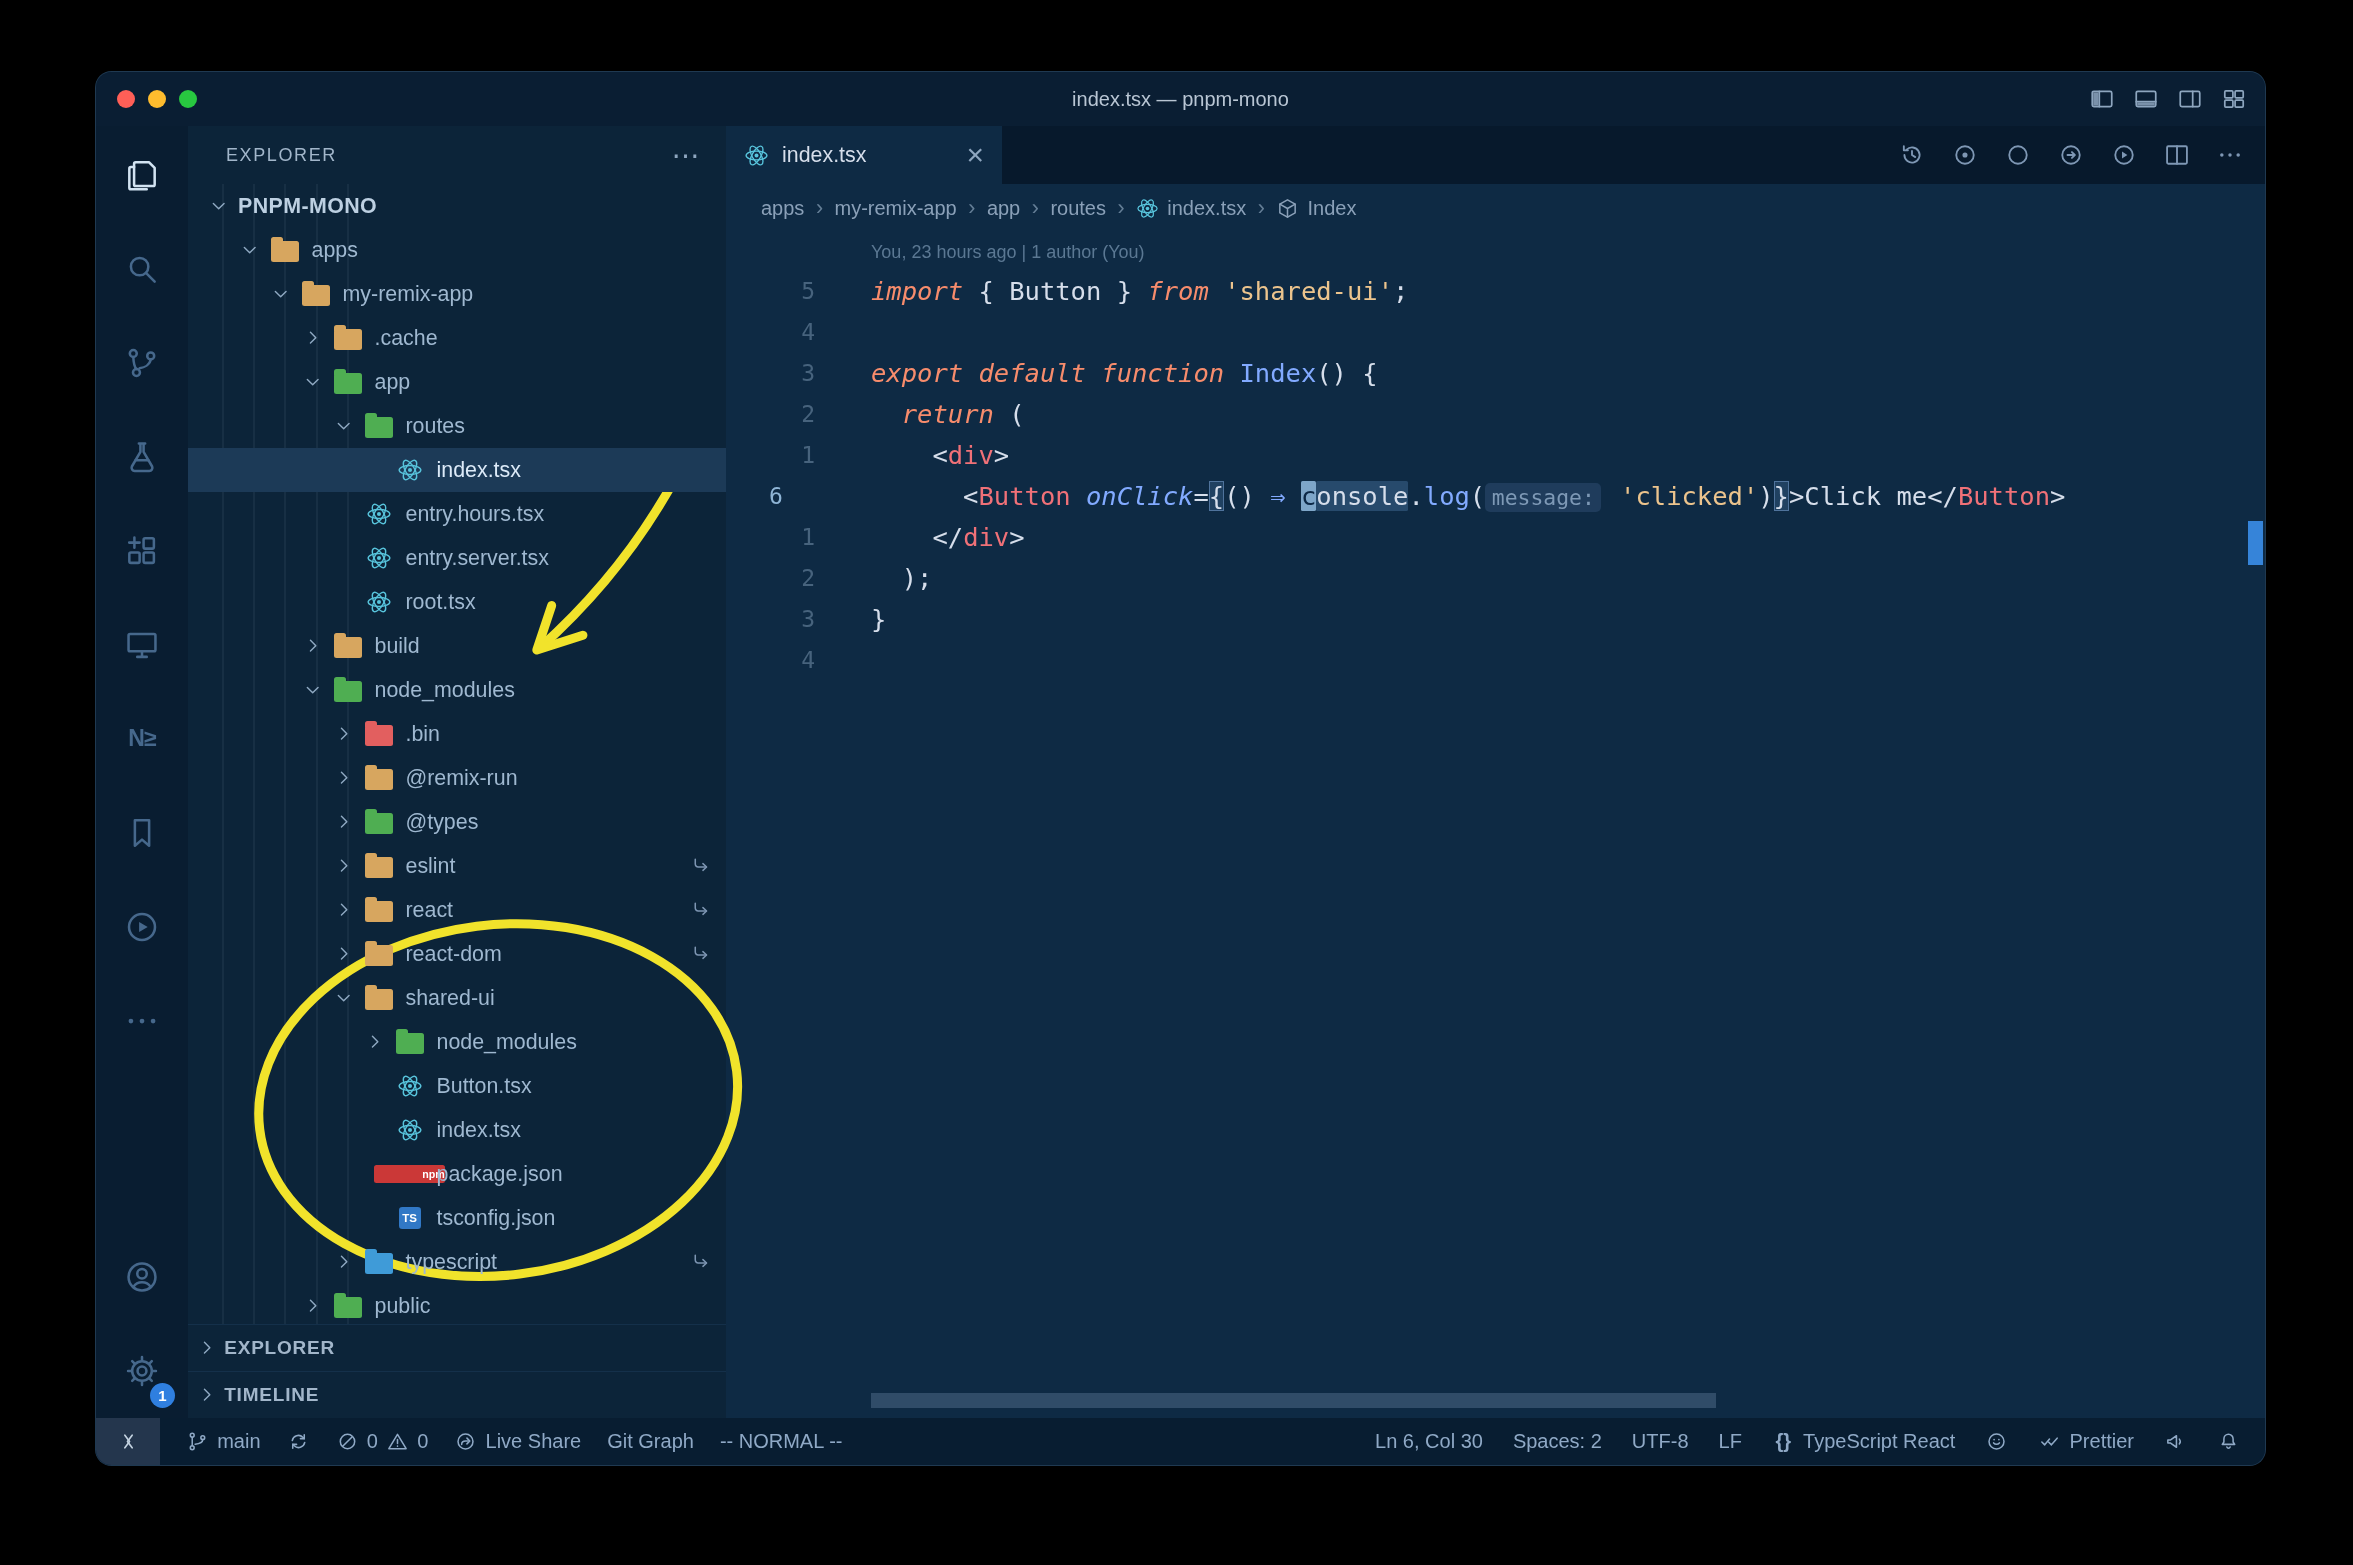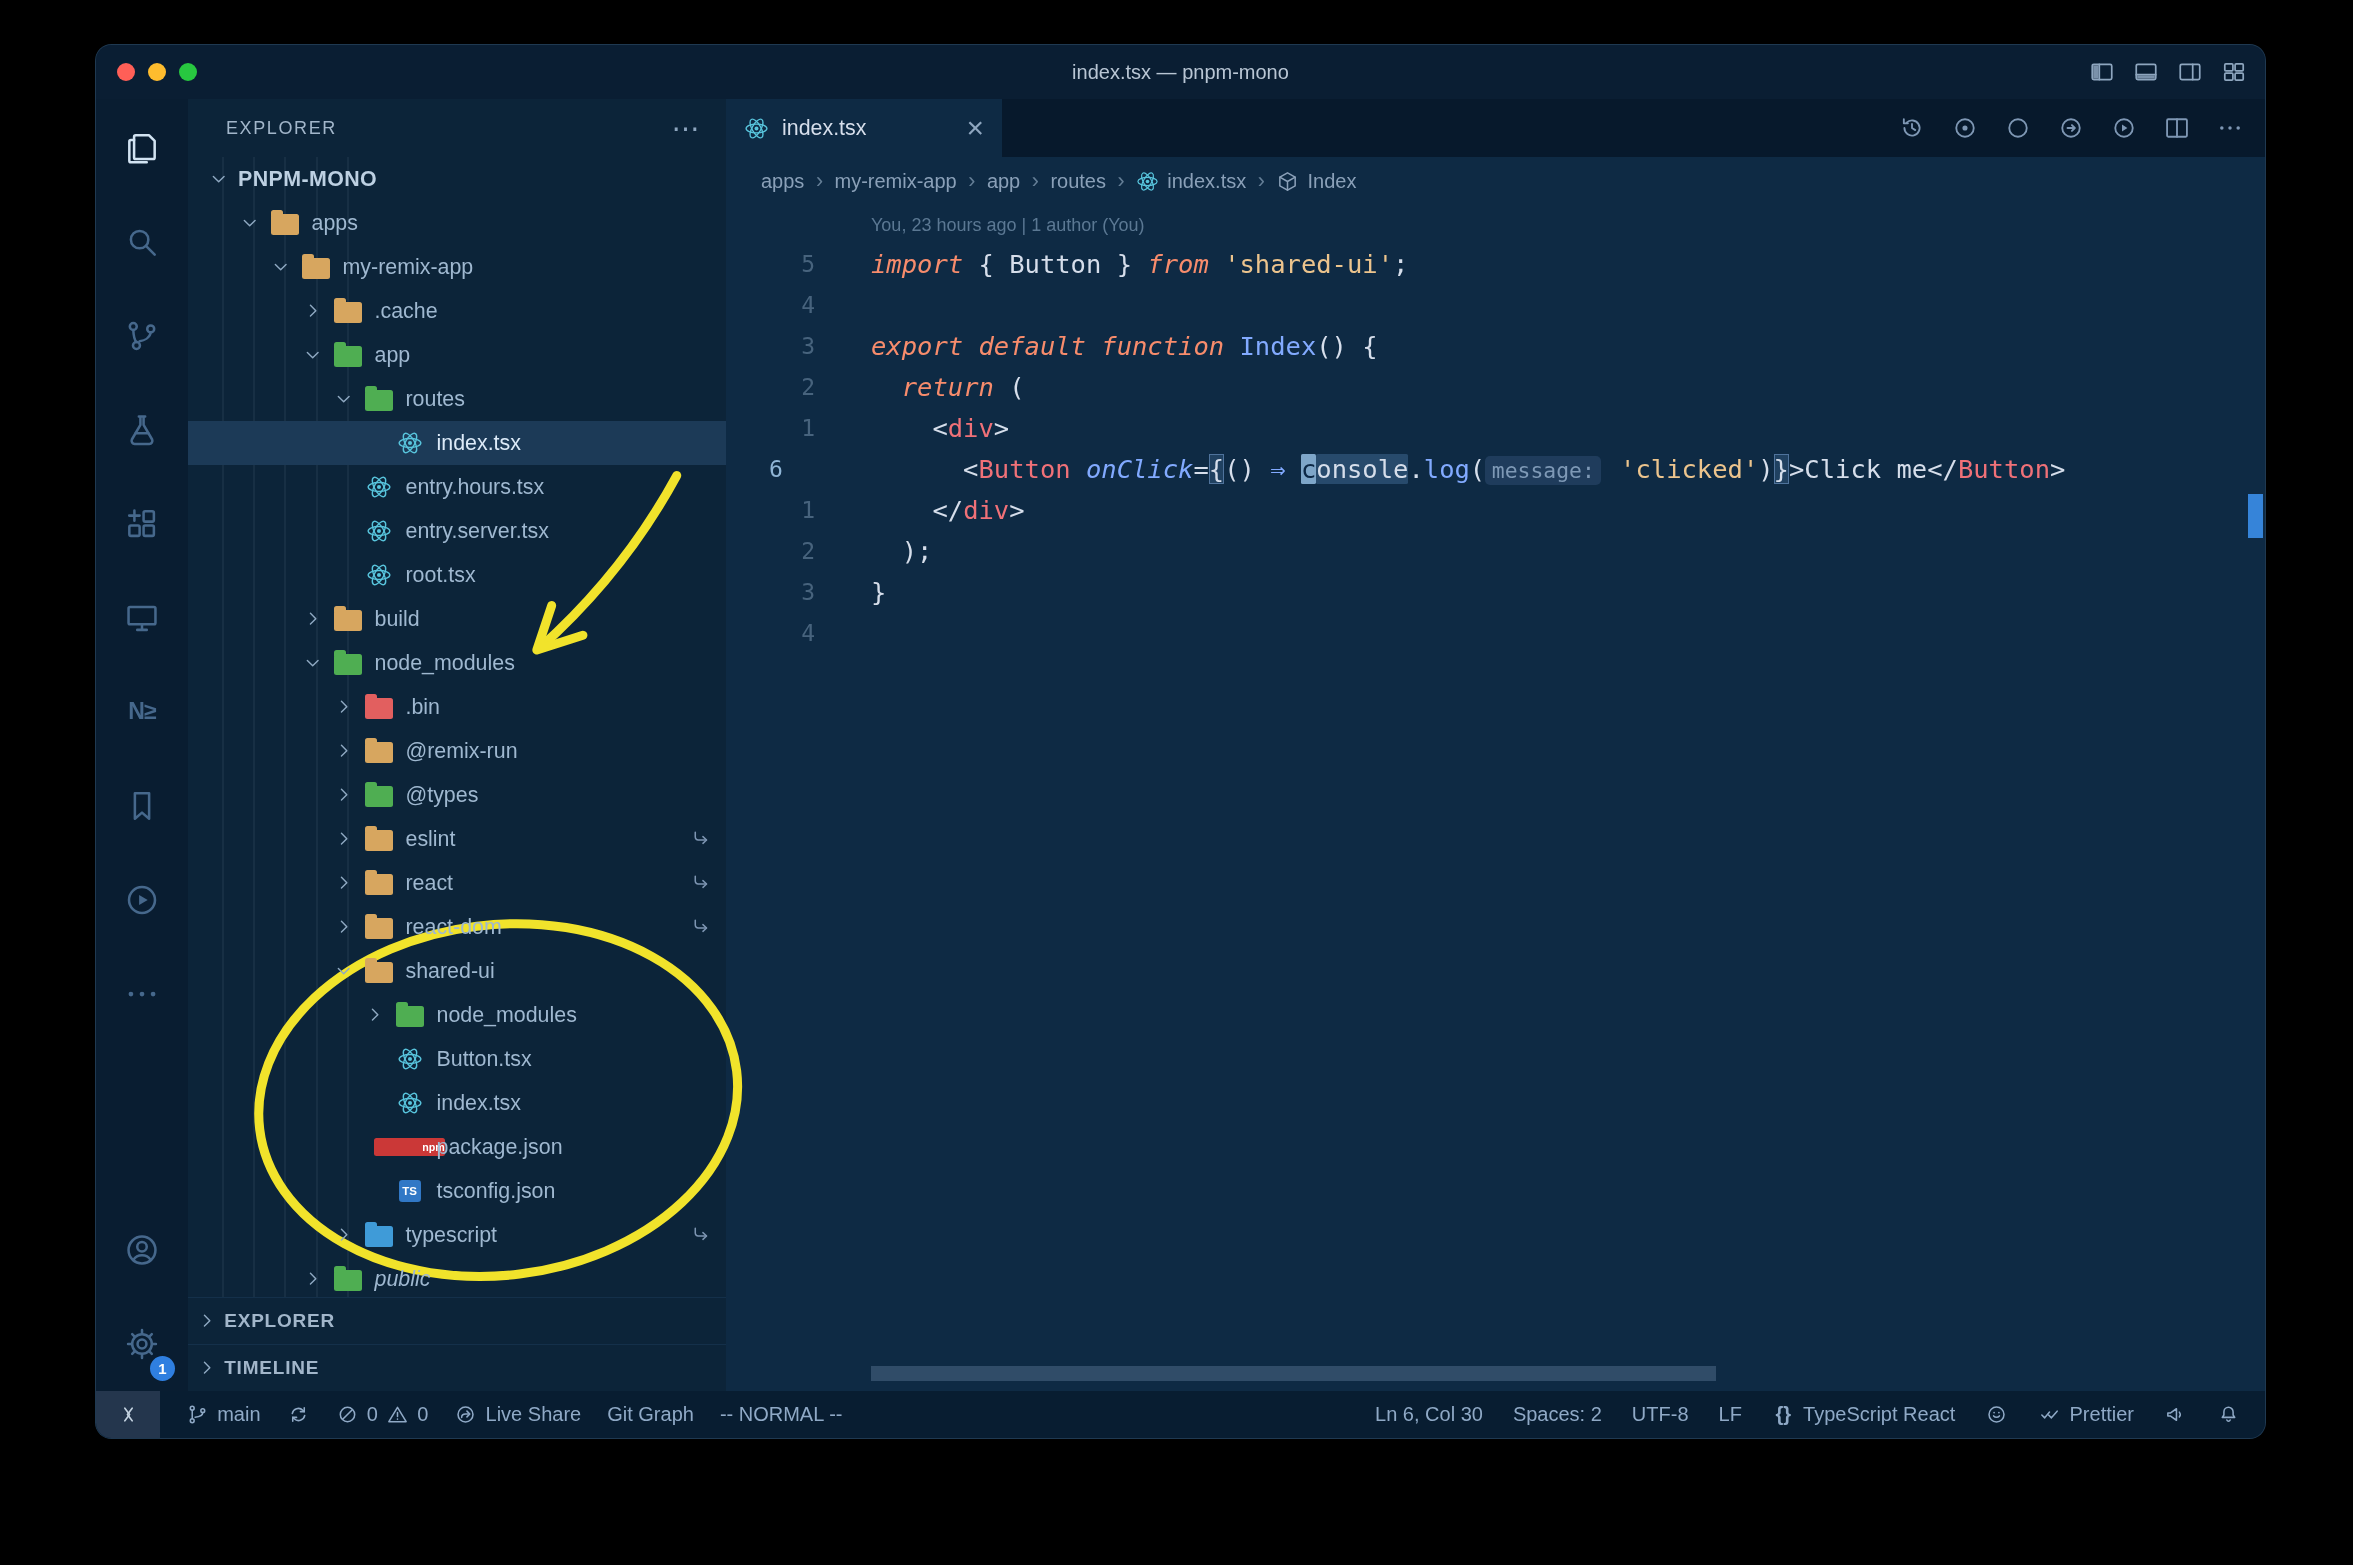--- a/index.html
+++ b/index.html
@@ -1,17 +1,17 @@
 <!DOCTYPE html>
 <html style="--editor-bg: #0e2a44; --panel-bg: #07192c; --sidebar-bg: #0c2439; --activity-bg: #091d31; --titlebar-bg: #0a1e33; --statusbar-bg: #081d31; --selection-row: #1c3a57; --text: #d6deeb; --dim: #8ea6bf; --accent: #82aaff; --keyword: #f78c6c; --string: #ecc48d; --tag: #f07178; --folder-tan: #d7a65f; --folder-green: #4fae52; --folder-red: #e25f5f; --folder-blue: #3f9bd8; --react: #58c4dc; --npm: #cb3837; --ts: #3178c6; --cursor: #7ea6c9; --scroll-mark: #3b8eea; --badge: #2f7fe0; --annotation: #f1e32b; --traffic-red: #ff5f57; --traffic-yellow: #febc2e; --traffic-green: #28c840;font-size:13px"><head>
 <meta charset="utf-8">
 <style>
   html,body{margin:0;padding:0;background:#000;}
   .page{position:relative;width:2354px;height:1565px;background:#000;overflow:hidden;font-family:"Liberation Sans",sans-serif;}
-  .window{position:absolute;left:95px;top:44px;width:2169px;height:1393px;background:var(--editor-bg,#0e2a44);
+  .window{position:absolute;left:95px;top:71px;width:2169px;height:1393px;background:var(--editor-bg,#0e2a44);
     border-radius:16.5px;overflow:hidden;display:flex;flex-direction:column;
     box-shadow:0 33px 99px rgba(0,0,0,.85);border:0.8px solid rgba(255,255,255,.07);}
   
   .titlebar{height:54px;flex:0 0 54px;background:var(--titlebar-bg,#0a1e33);display:flex;align-items:center;position:relative;}
   .traffic{position:absolute;left:21.4px;display:flex;gap:13px;}
   .light{width:18px;height:18px;border-radius:50%;display:inline-block;}
   .light.red{background:var(--traffic-red,#ff5f57);} .light.yellow{background:var(--traffic-yellow,#febc2e);} .light.green{background:var(--traffic-green,#28c840);}
   .title{margin:0 auto;font-size:20px;color:#b9c6d4;}
   .tb-icons{position:absolute;right:18px;display:flex;gap:18px;color:#8ea6bf;}
   .tb-icon{width:26px;height:26px;}
@@ -554,21 +554,21 @@
                 <span class="folder" style="background: rgb(63, 155, 216);"></span>
               </span>
               <span class="tlabel">typescript</span>
               <span class="icon symlink">
                 <svg viewBox="0 0 24 24" fill="none" stroke="currentColor" stroke-width="1.6" stroke-linecap="round" stroke-linejoin="round">
                   <path d="M5.5 4.5v5a3 3 0 0 0 3 3H17"></path>
                   <path d="M13.5 9l3.8 3.5-3.8 3.5"></path>
                 </svg>
               </span>
             </div>
-            <div class="row" style="padding-left: 114px; font-style: italic;">
+            <div class="row" style="padding-left: 114px;">
               <span class="chev">
                 <svg viewBox="0 0 24 24" fill="none" stroke="currentColor" stroke-width="1.6" stroke-linecap="round" stroke-linejoin="round">
                   <path d="M9.5 6l6 6-6 6"></path>
                 </svg>
               </span>
               <span class="ficon">
                 <span class="folder" style="background: rgb(79, 174, 82);"></span>
               </span>
               <span class="tlabel">public</span>
             </div>

